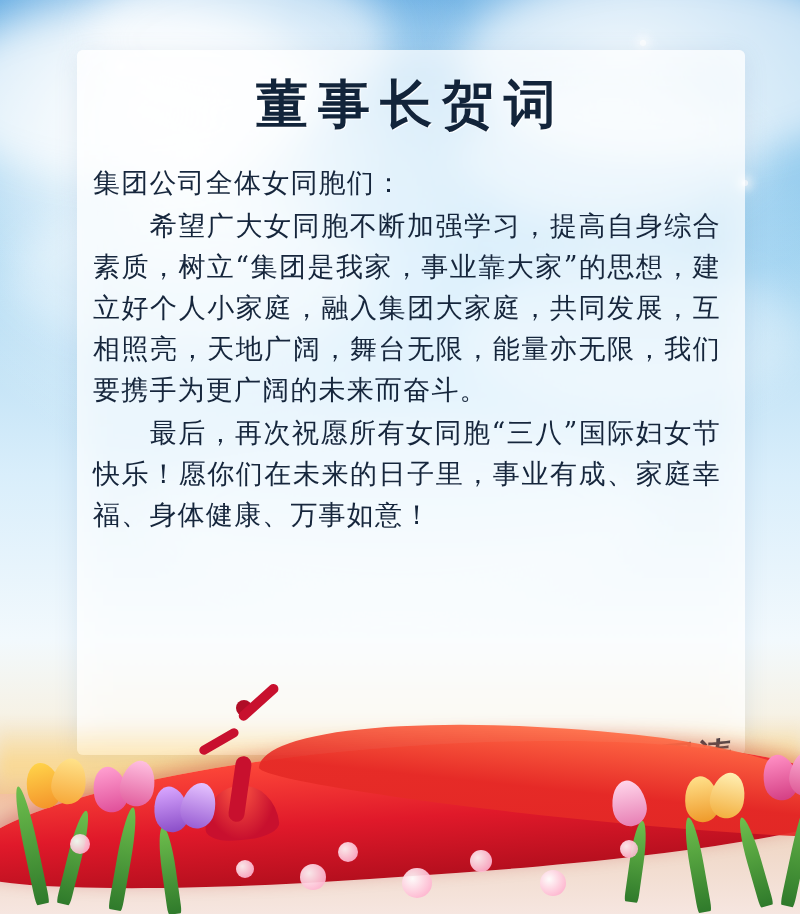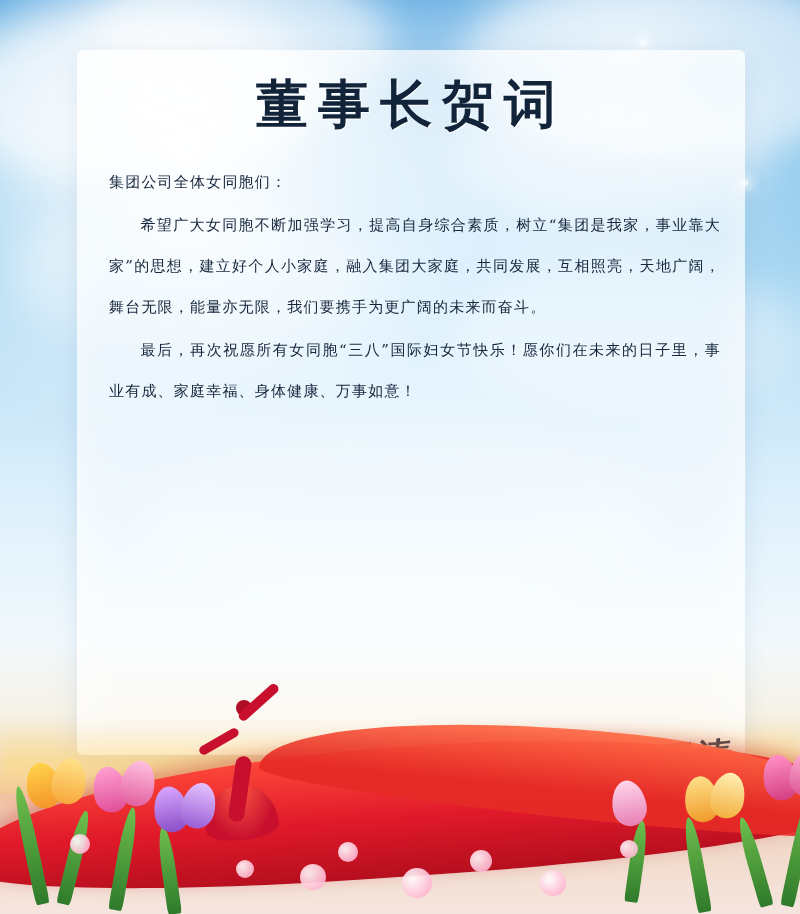--- a/index.html
+++ b/index.html
@@ -220,26 +220,26 @@
     font-family: "DejaVu Serif", serif;
     font-size: 52px;
     font-weight: bold;
     letter-spacing: 10px;
     color: #12243a;
     text-shadow: 1px 1px 0 rgba(255,255,255,0.9);
   }
 
   .body-text {
     position: absolute;
-    left: 32px;
+    left: 16px;
     right: 24px;
     top: 112px;
     color: #16263c;
     font-family: "DejaVu Serif", serif;
-    font-size: 15px;
+    font-size: 27px;
     line-height: 41px;
     letter-spacing: 1.2px;
     text-align: justify;
     text-justify: inter-ideograph;
   }
   .body-text p {
     margin: 0 0 2px 0;
   }
   .body-text p.indent {
     text-indent: 2.1em;

